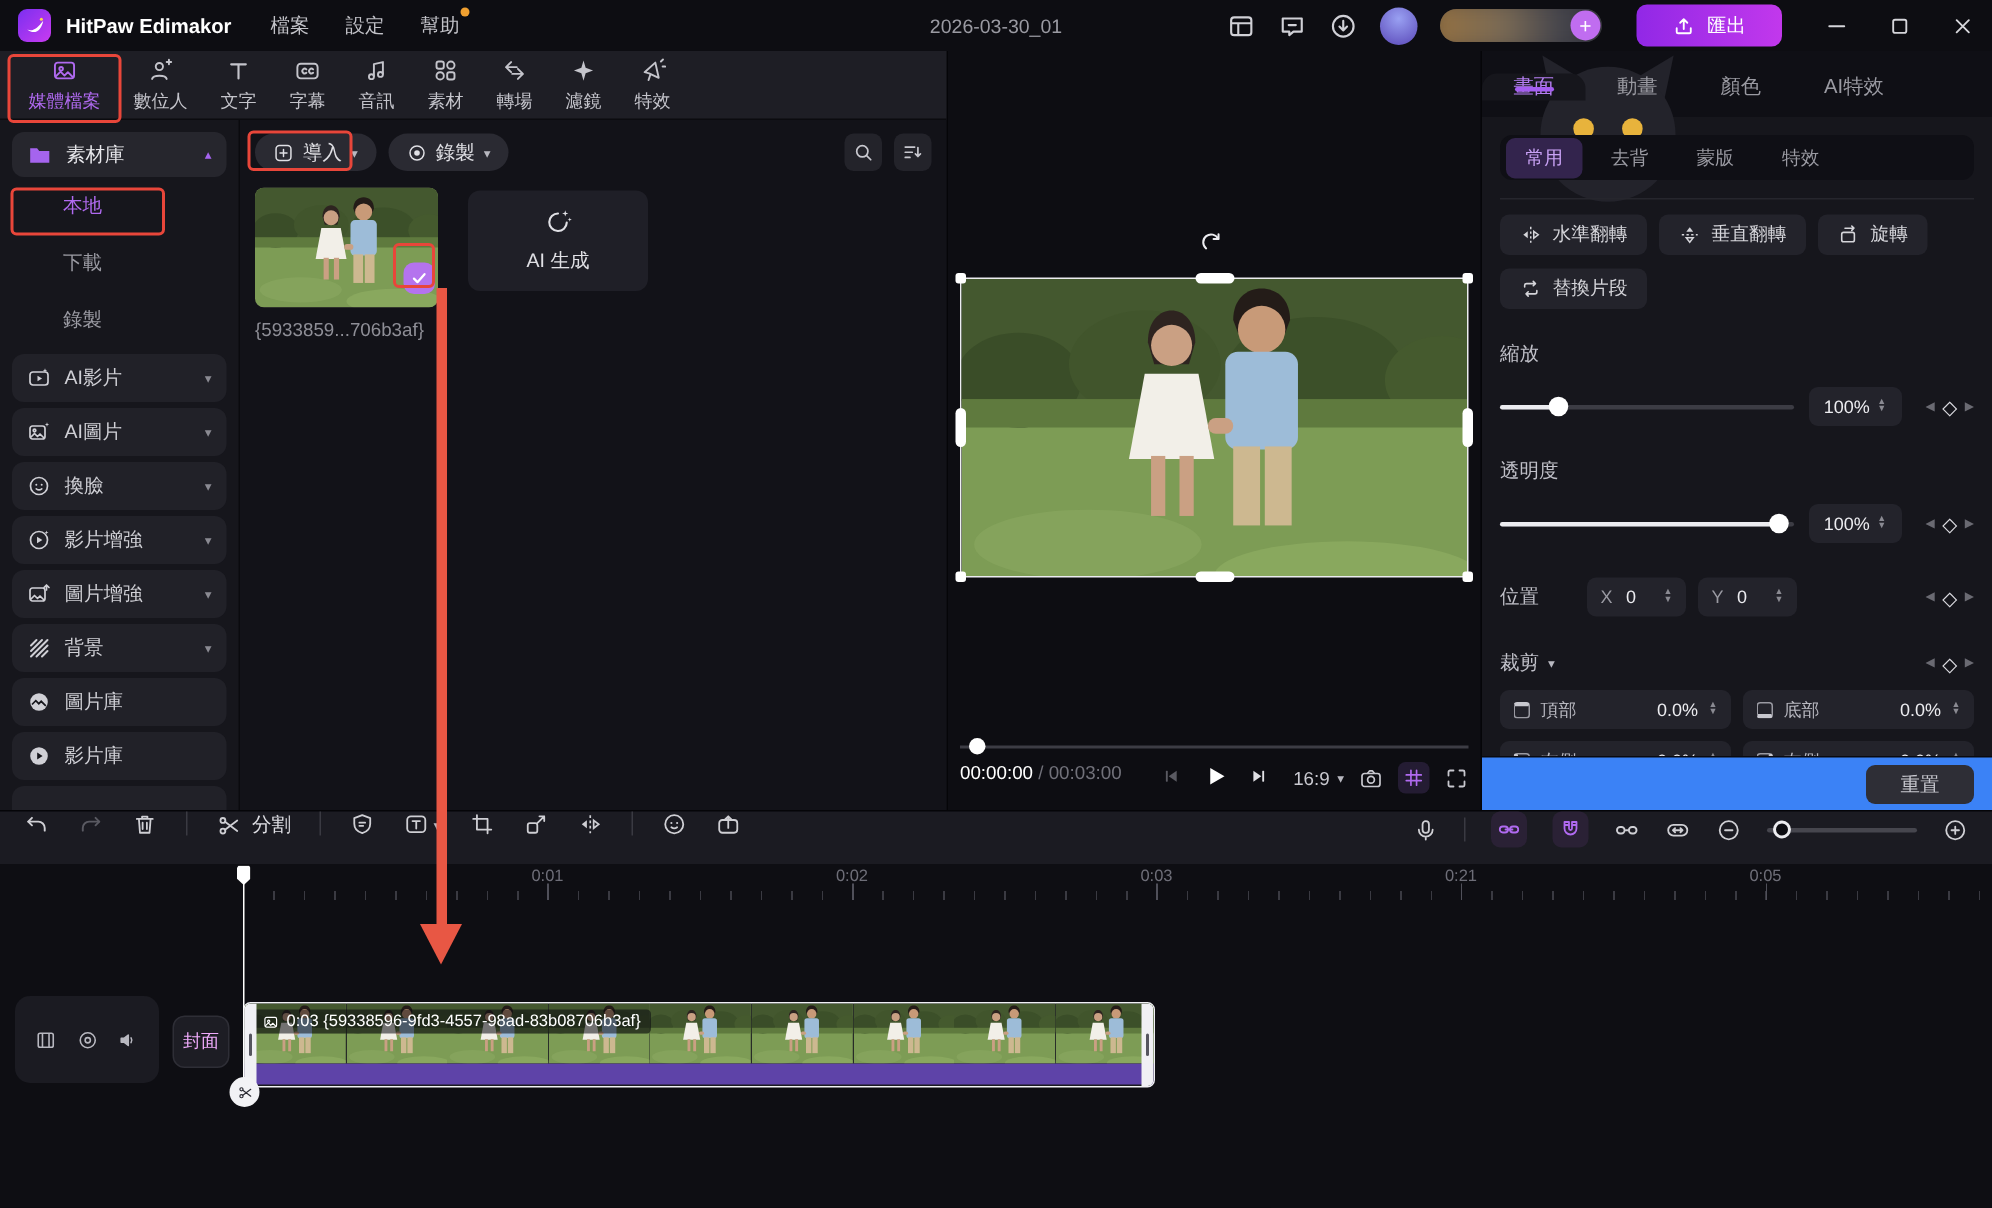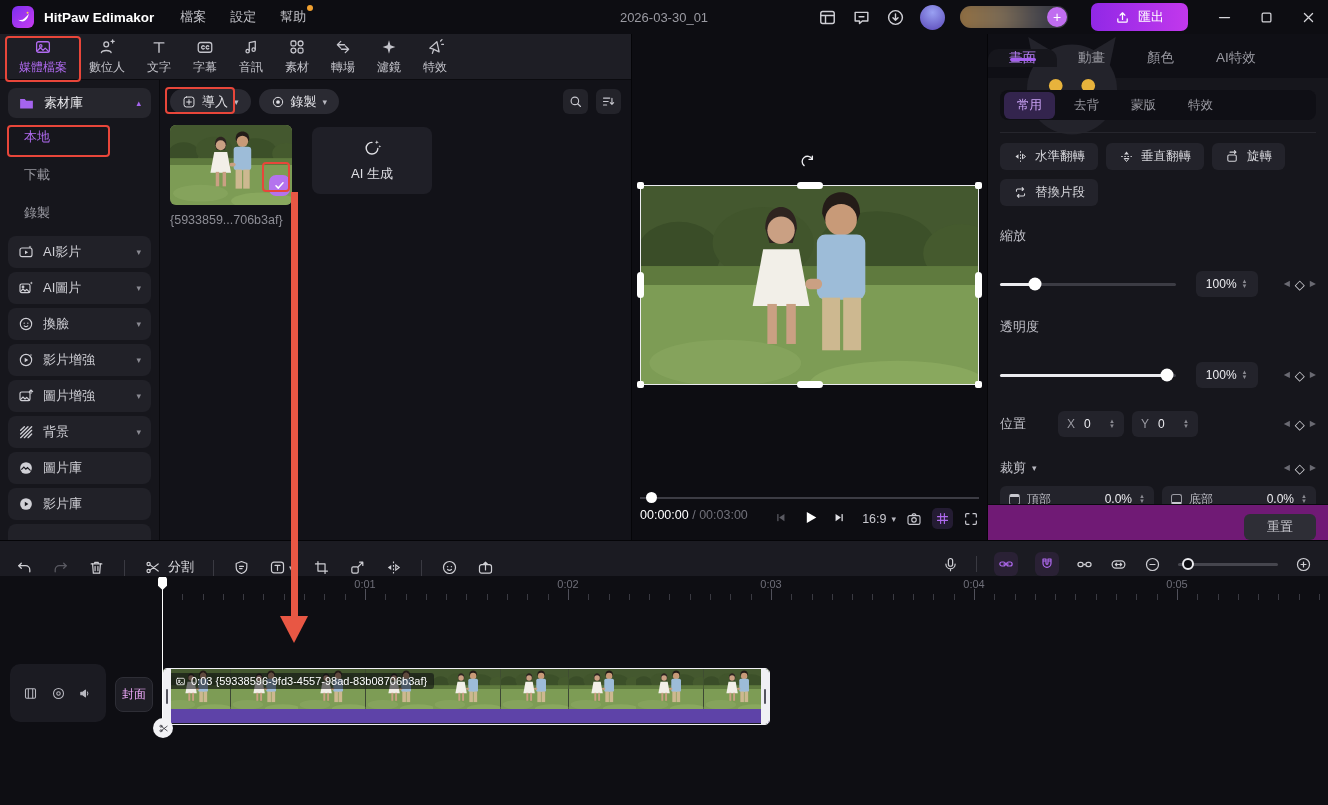--- a/index.html
+++ b/index.html
@@ -33,21 +33,21 @@
   .ribbon-item{padding:0 11px;display:flex;flex-direction:column;align-items:center;gap:3px;font-size:12px;color:#c4c4cb}
   .ribbon-item .ic{width:18px;height:18px}
   .ribbon-item.active{color:#b06af0}
   .left-body{flex:1;display:flex;min-height:0}
   
   .sidebar{width:160px;background:#16161c;padding:8px;display:flex;flex-direction:column;overflow:hidden;border-right:1px solid #0a0a0e;flex:none}
   .sb-lib{height:30px;background:#26262d;border-radius:8px;display:flex;align-items:center;padding:0 10px;gap:9px;color:#e8e8ec;flex:none}
   .sb-lib .ic{width:17px;height:17px;color:#a564ee}
   .sb-caret{margin-left:auto;color:#8a8a92;font-size:9px}
   .sb-caret.up{color:#a564ee}
-  .sb-sub{padding:10px 0 10px 16px;color:#9a9aa2;flex:none}
+  .sb-sub{padding:10px 0 10px 34px;color:#9a9aa2;flex:none}
   .sb-sub.active{color:#b06af0}
   .sb-group{height:32px;min-height:32px;background:#212128;border-radius:8px;display:flex;align-items:center;padding:0 10px;gap:9px;color:#d0d0d6;margin-top:4px;flex:none}
   .sb-group .ic{width:16px;height:16px}
   
   .media{flex:1;background:#121218;padding:9px 10px;position:relative}
   .media-top{display:flex;gap:8px;align-items:center}
   .pill-btn{height:25px;background:#2a2a32;border-radius:13px;display:flex;align-items:center;gap:6px;padding:0 12px;color:#e0e0e5}
   .pill-btn .ic{width:14px;height:14px}
   .caret{font-size:9px;color:#b8b8c0}
   .media-top-right{margin-left:auto;display:flex;gap:8px}
@@ -100,45 +100,45 @@
   .props-body{height:426px;padding:12px 12px 0;overflow:hidden;position:relative}
   .subtabs{height:30px;background:#0f0f15;border-radius:8px;display:flex;align-items:center;padding:0 4px;gap:6px}
   .stab{padding:5px 13px;font-size:12.5px;color:#9a9aa2;border-radius:6px}
   .stab.active{background:#33244d;color:#c9a2f5}
   .hr{height:1px;background:#26262d;margin:12px 0 10px}
   .btn-row{display:flex;gap:8px;margin-bottom:9px}
   .abtn{height:27px;background:#23232b;border-radius:6px;display:flex;align-items:center;gap:7px;padding:0 13px;font-size:12.5px;color:#d5d5da}
   .abtn .ic{width:15px;height:15px}
   .prop-label{font-size:13px;color:#c0c0c8}
   .sec{margin-top:21px}
-  .slider-row{display:flex;align-items:center;gap:20px;margin-top:26px}
+  .slider-row{display:flex;align-items:center;gap:10px;margin-top:13px}
   .slider{flex:1;height:3px;background:#3c3c44;border-radius:2px;position:relative}
   .sfill{position:absolute;left:0;top:0;bottom:0;background:#ececf0;border-radius:2px}
   .knob{position:absolute;top:50%;transform:translate(-50%,-50%);width:13px;height:13px;border-radius:50%;background:#fff}
   .valbox{width:62px;height:26px;background:#23232b;border-radius:6px;display:flex;align-items:center;justify-content:center;gap:5px;font-size:12px;color:#ececf0;flex:none}
   .stepper{display:flex;flex-direction:column;font-size:6px;line-height:5px;color:#8a8a92}
   .kf{display:flex;align-items:center;gap:5px;margin-left:6px;color:#6a6a72;flex:none}
   .kf .dia{color:#e0e0e5;font-size:13px;line-height:1}
   .kf .arr{font-size:8px;line-height:1}
   .pos-row{display:flex;align-items:center;gap:8px;margin-top:23px}
   .xybox{width:66px;height:26px;background:#23232b;border-radius:6px;display:flex;align-items:center;gap:9px;padding:0 9px;font-size:12px;color:#ececf0}
   .xybox .axis{color:#9a9aa2}
   .xybox .stepper{margin-left:auto}
   .pos-row .prop-label{margin-right:24px}
   .crop-head{display:flex;align-items:center;margin-top:22px}
   .crop-grid{display:grid;grid-template-columns:1fr 1fr;gap:8px;margin-top:9px}
   .cropbox{height:26px;background:#23232b;border-radius:6px;display:flex;align-items:center;gap:7px;padding:0 9px;font-size:12px}
   .crop-ic{width:11px;height:11px;border:1.2px solid #9a9aa2;border-radius:2.5px;flex:none}
   .e-t{border-top:3px solid #c8c8cf}.e-b{border-bottom:3px solid #c8c8cf}.e-l{border-left:3px solid #c8c8cf}.e-r{border-right:3px solid #c8c8cf}
   .cropbox .cl{color:#b8b8c0}
   .cropbox .cv{margin-left:auto;color:#ececf0}
-  .props-footer{height:36px;background:#701a75;border-top:1px solid #0a0a0e;display:flex;align-items:flex-end;justify-content:flex-end;padding:0 12px}
+  .props-footer{height:36px;background:#3b82f6;border-top:1px solid #0a0a0e;display:flex;align-items:center;justify-content:flex-end;padding:0 12px}
   .reset-btn{width:72px;height:26px;background:#2e2e36;border-radius:6px;display:flex;align-items:center;justify-content:center;color:#c8c8cf}
   
-  .timeline-bar{height:36px;background:#1b1b22;display:flex;align-items:flex-end;padding:0 16px;gap:19px;border-top:1px solid #050508}
+  .timeline-bar{height:36px;background:#1b1b22;display:flex;align-items:flex-start;padding:0 16px;gap:19px;border-top:1px solid #050508}
   .timeline-bar .ic{width:17px;height:17px;color:#cfcfd4}
   .timeline-bar .dim .ic{color:#5a5a62}
   .split{display:flex;align-items:center;gap:7px;color:#e0e0e5}
   .vdiv{width:1px;height:16px;background:#3a3a42}
   .with-caret{display:flex;align-items:center;gap:3px}
   .tbar-right{margin-left:auto;display:flex;align-items:center;gap:17px}
   .tglbox{width:24px;height:24px;border-radius:6px;background:#2a2135;display:flex;align-items:center;justify-content:center}
   .tglbox .ic{color:#b06af0;width:16px;height:16px}
   .zoom-slider{width:100px;height:3px;background:#46464e;border-radius:2px;position:relative}
   .zknob{position:absolute;left:10px;top:50%;transform:translate(-50%,-50%);width:12px;height:12px;background:#0d0d12;border:2.5px solid #ececf0;border-radius:50%}
@@ -1104,21 +1104,21 @@
         </svg>
     </div>
   </div>
 
   <div class="timeline">
     <div class="ruler">
       <div class="ruler-ticks"></div>
       <span class="ruler-label" style="left:213px">0:01</span>
       <span class="ruler-label" style="left:416px">0:02</span>
       <span class="ruler-label" style="left:619px">0:03</span>
-      <span class="ruler-label" style="left:822px">0:04</span>
+      <span class="ruler-label" style="left:822px">0:21</span>
       <span class="ruler-label" style="left:1025px">0:05</span>
     </div>
 
     <div class="track-ctrl">
       <svg class="ic">
           <use href="#i-film"></use>
         </svg>
       <svg class="ic">
           <use href="#i-eye"></use>
         </svg>

